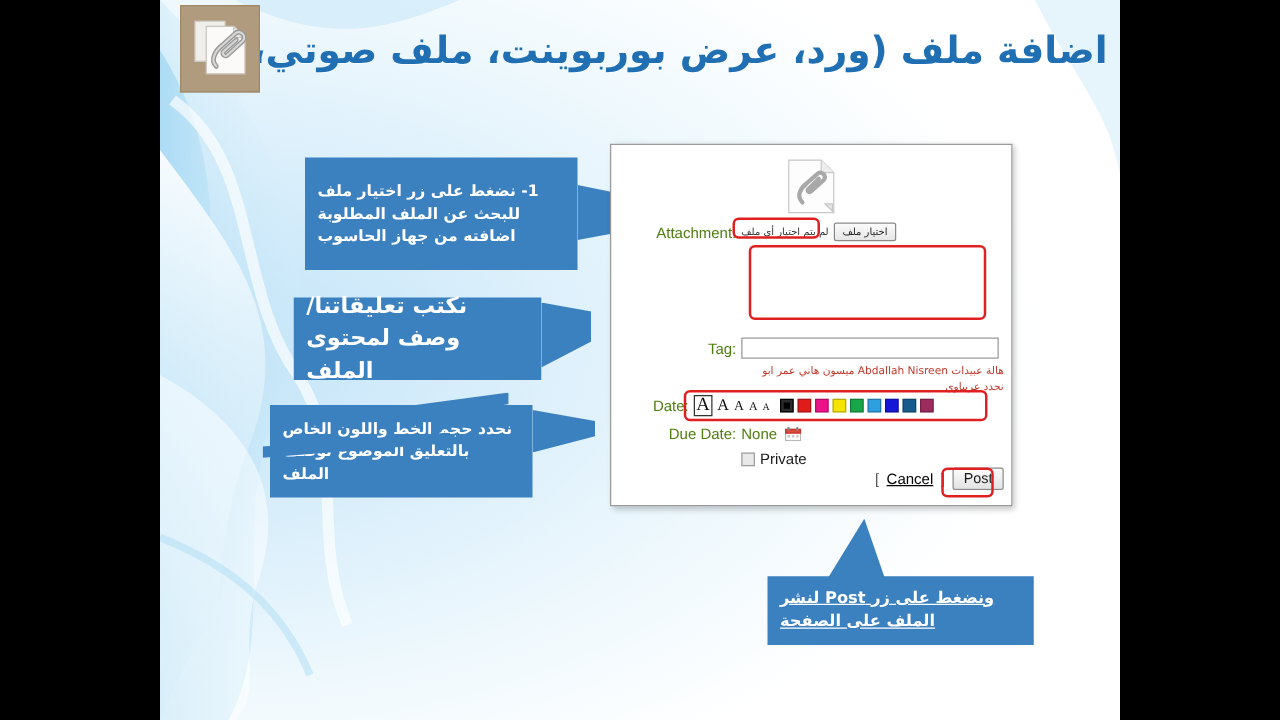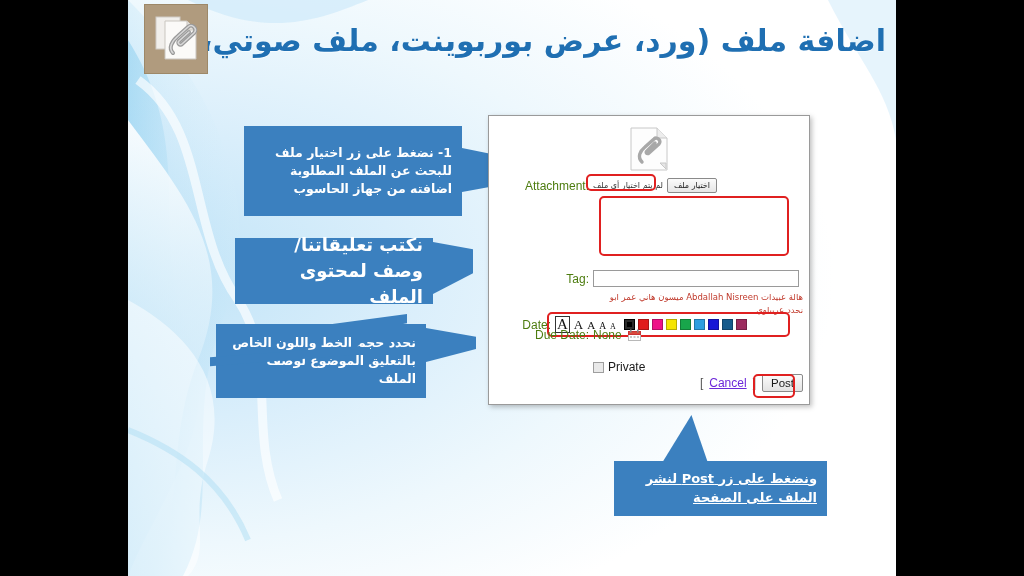--- a/index.html
+++ b/index.html
@@ -61,21 +61,21 @@
 
   
   .callout {
     position: absolute;
     background: #3b80bf;
     color: #ffffff;
     direction: rtl;
     font-family: "DejaVu Sans", sans-serif;
     font-weight: bold;
     display: flex; align-items: center; justify-content: center;
-    text-align: right;
+    text-align: left;
     line-height: 1.45;
     padding: 6px 10px;
   }
   .callout .txt { display: block; }
 
   
   .tail {
     position: absolute;
     background: #3b80bf;
   }
@@ -220,40 +220,40 @@
   #row-font { left: 8px; top: 200px; width: 306px; align-items: center; }
   #row-font .frm-label { width: 54px; }
   .font-sizes { display: flex; align-items: baseline; gap: 4px; margin-left: 4px; }
   .fs { font-family: "Liberation Serif", serif; color: #111; line-height: 1; }
   .fs.sel { border: 1px solid #333; padding: 0 1px; }
   .swatches { display: flex; gap: 3px; margin-left: 8px; }
   .sw { width: 11px; height: 11px; border: 1px solid rgba(0,0,0,.25); }
   .sw.sel { outline: 2px solid #2b2b2b; outline-offset: -3px; }
 
   
-  #row-due { left: 8px; top: 212px; width: 306px; align-items: center; }
+  #row-due { left: 8px; top: 224px; width: 306px; align-items: center; }
   #row-due .frm-label { width: 92px; }
   .due-val { margin-left: 4px; font-size: 12px; color: #4d7c0f; }
   .cal-icon { margin-left: 6px; width: 13px; height: 12px; }
 
   
   #row-private { left: 8px; top: 244px; width: 306px; align-items: center; }
   .chk {
     width: 11px; height: 11px; border: 1px solid #9e9e9e;
     background: #e9e9e9; margin-left: 96px; margin-right: 4px;
   }
   .private-lbl { font-size: 12px; color: #1a1a1a; }
 
   
   #row-actions {
     position: absolute; left: 8px; top: 258px; width: 306px;
     display: flex; align-items: center; justify-content: flex-end; gap: 6px;
   }
   .cancel-link {
-    font-size: 12px; color: #6d28d9;
+    font-size: 12px; color: #000000;
     text-decoration: underline;
   }
   .brk { color: #555; font-size: 12px; text-decoration: none; }
   .post-btn {
     border: 1px solid #8a8a8a;
     background: linear-gradient(180deg,#fcfcfc,#e3e3e3);
     padding: 2px 8px; font-size: 11.5px; color: #1a1a1a;
     border-radius: 2px;
   }
 </style>

